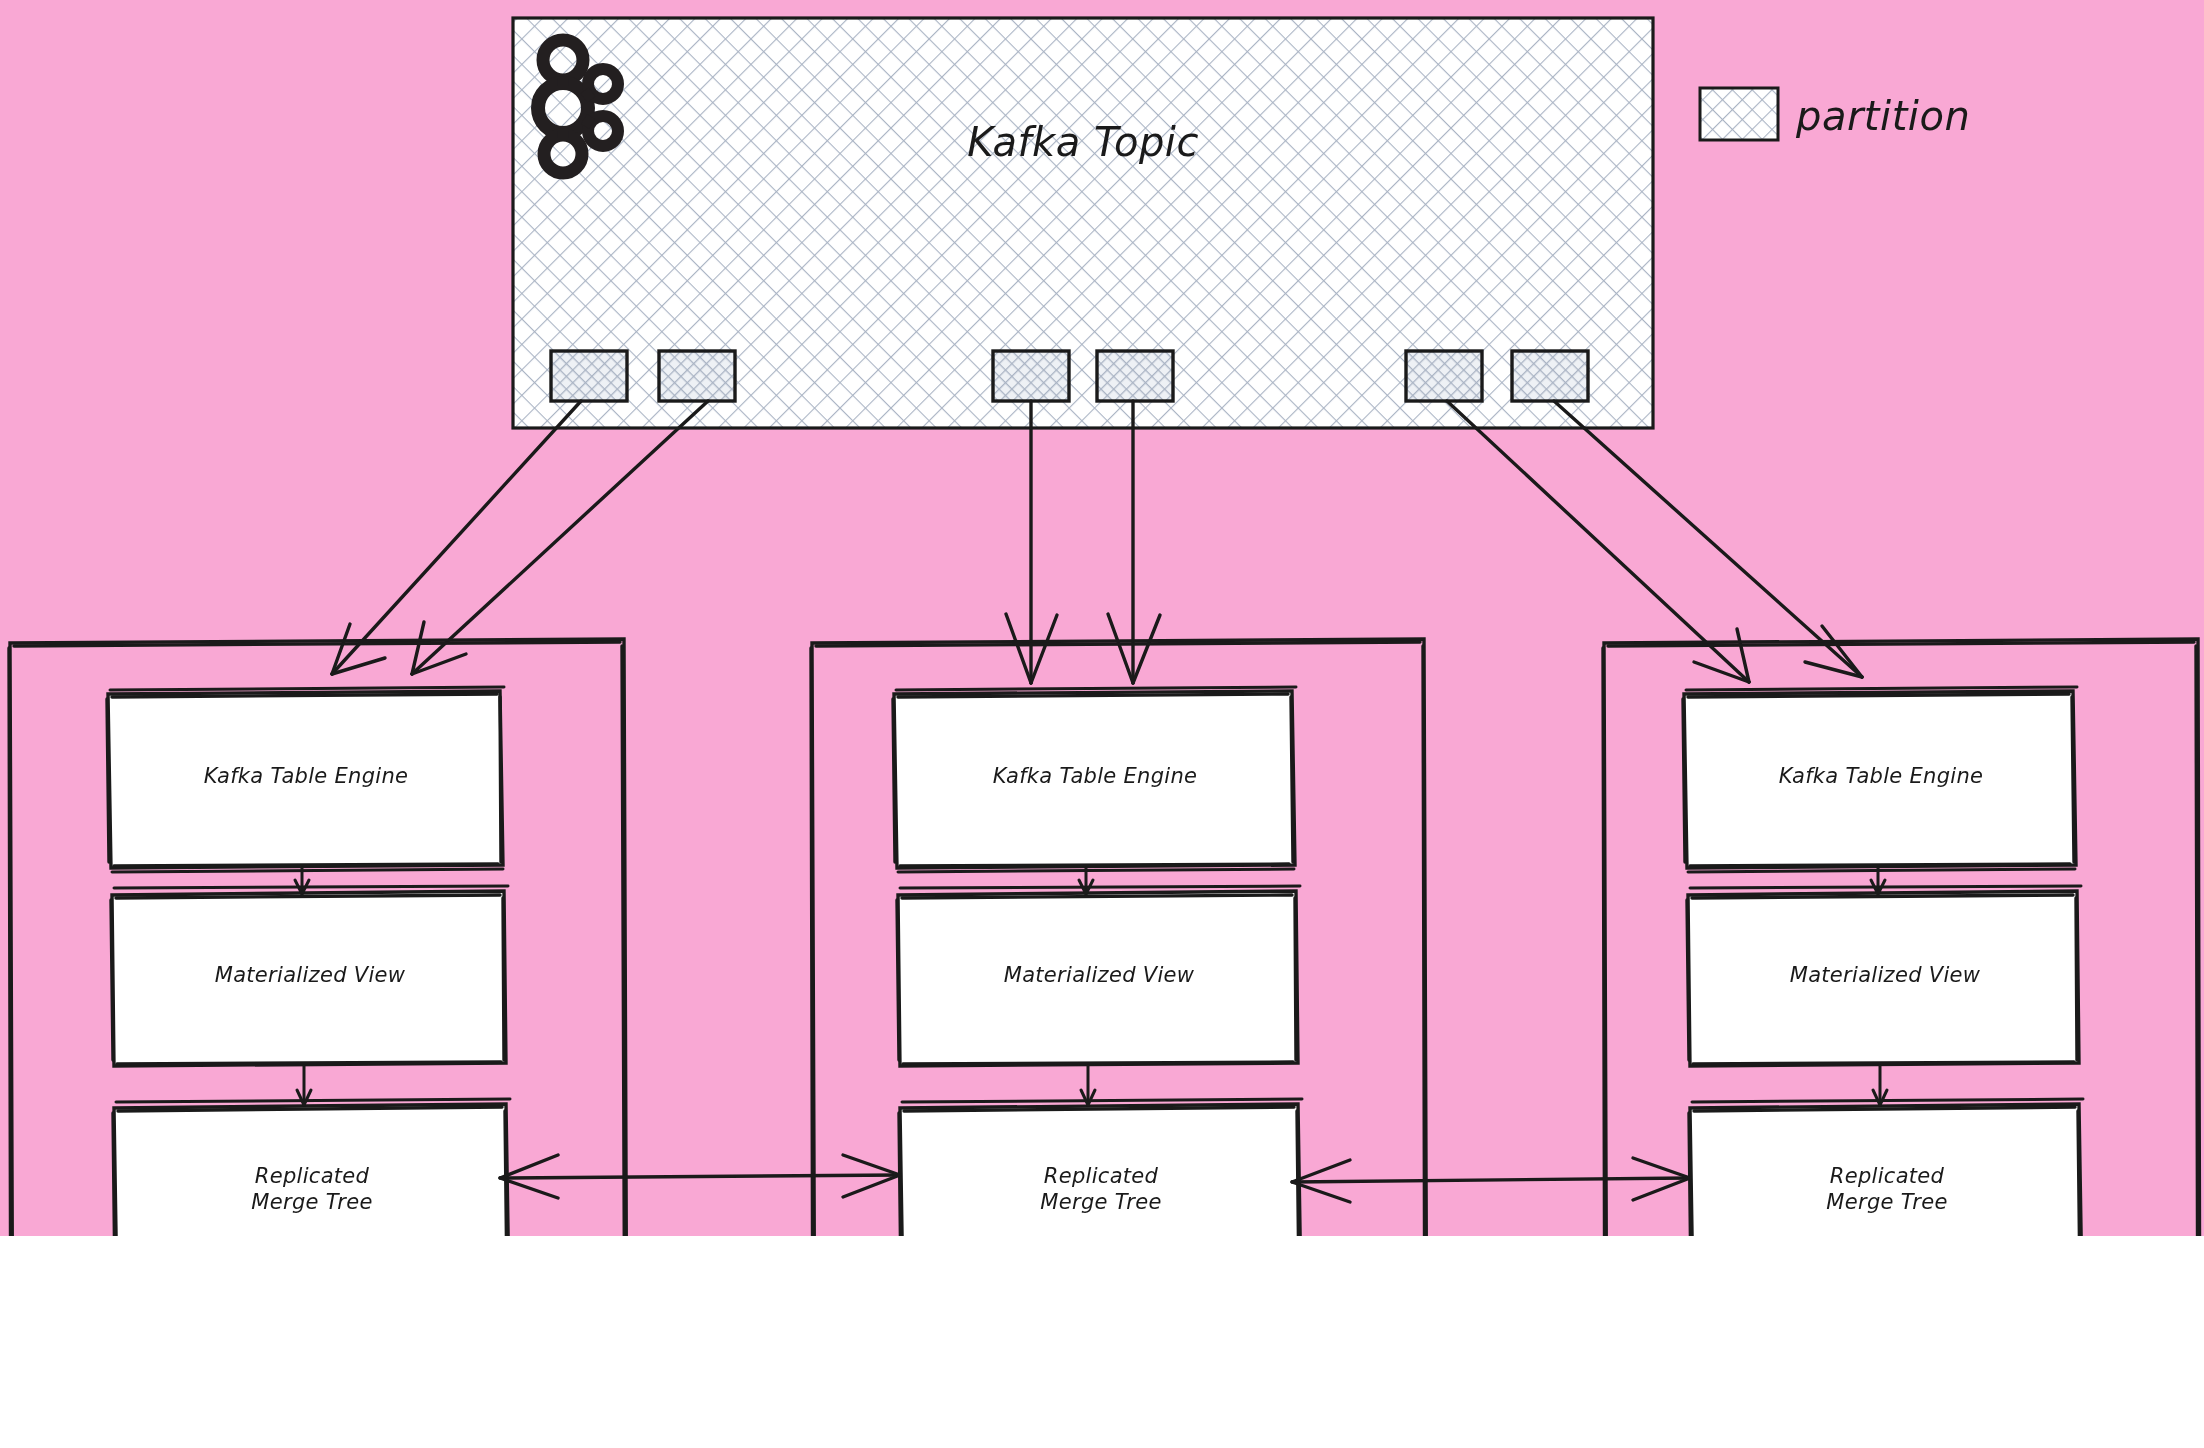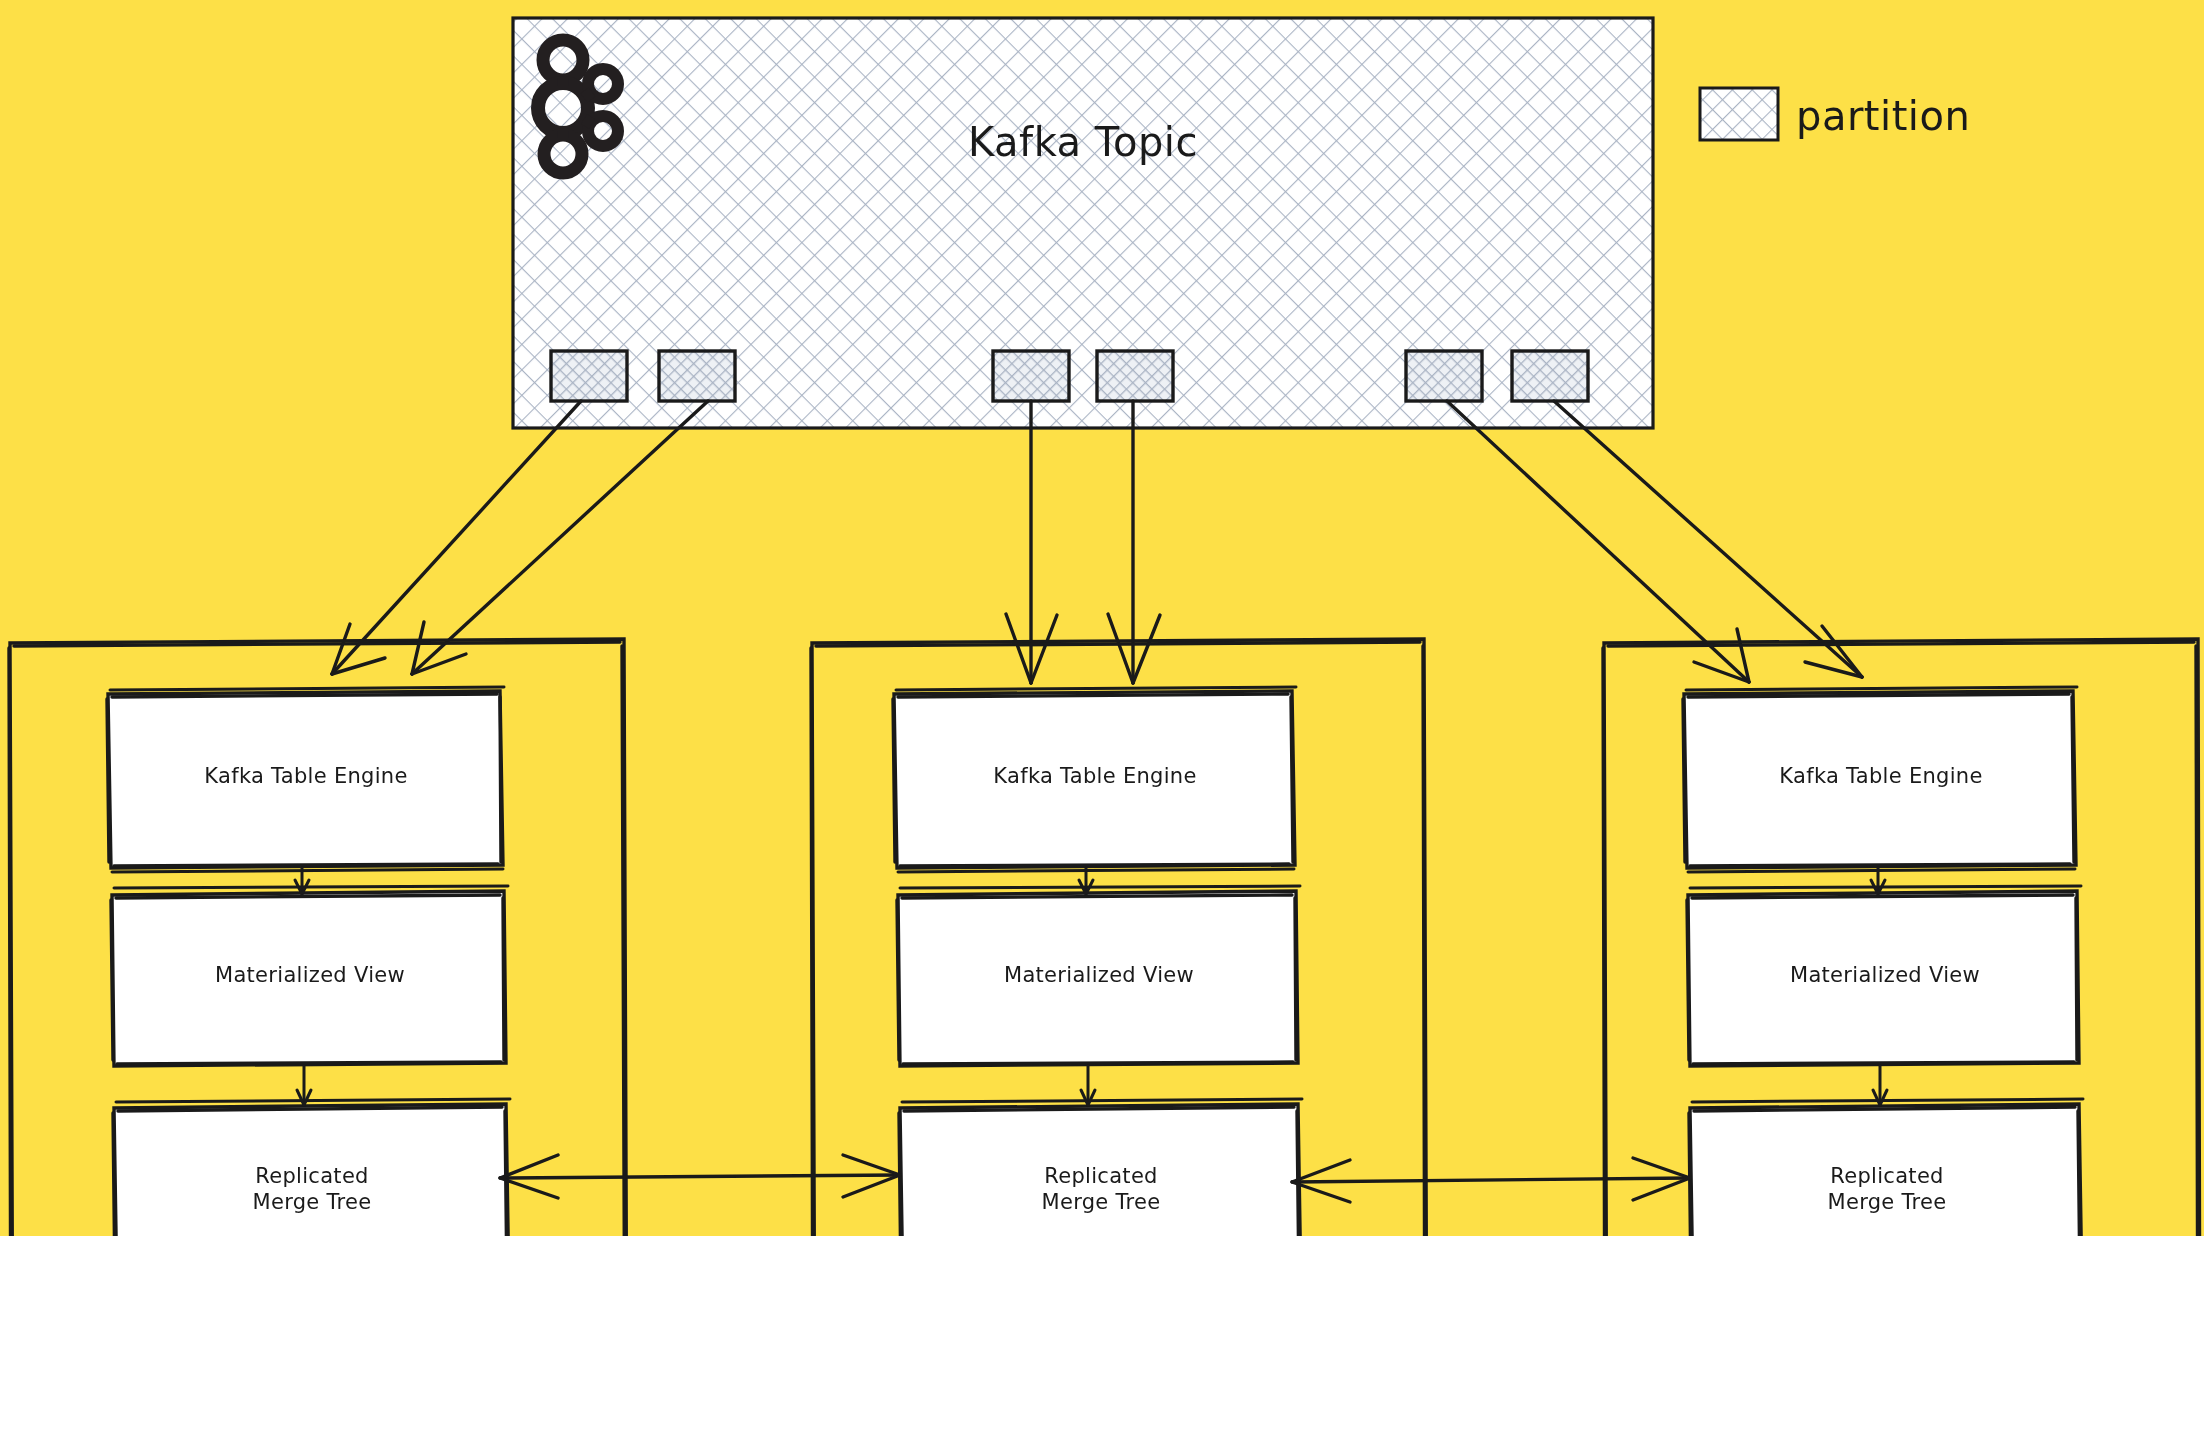--- a/index.html
+++ b/index.html
@@ -7,22 +7,23 @@
     padding: 0;
     background: #ffffff;
   }
   body {
     font-family: "DejaVu Sans", sans-serif;
   }
   #canvas {
     position: relative;
     width: 2204px;
     height: 1236px;
-    background: #fde047;
+    background: #f9a8d4;
     overflow: hidden;
+    font-style: italic;
   }
   svg#scene {
     position: absolute;
     top: 0; left: 0;
     width: 2204px;
     height: 1448px;
   }
   .lbl {
     position: absolute;
     font-family: "DejaVu Sans", sans-serif;

